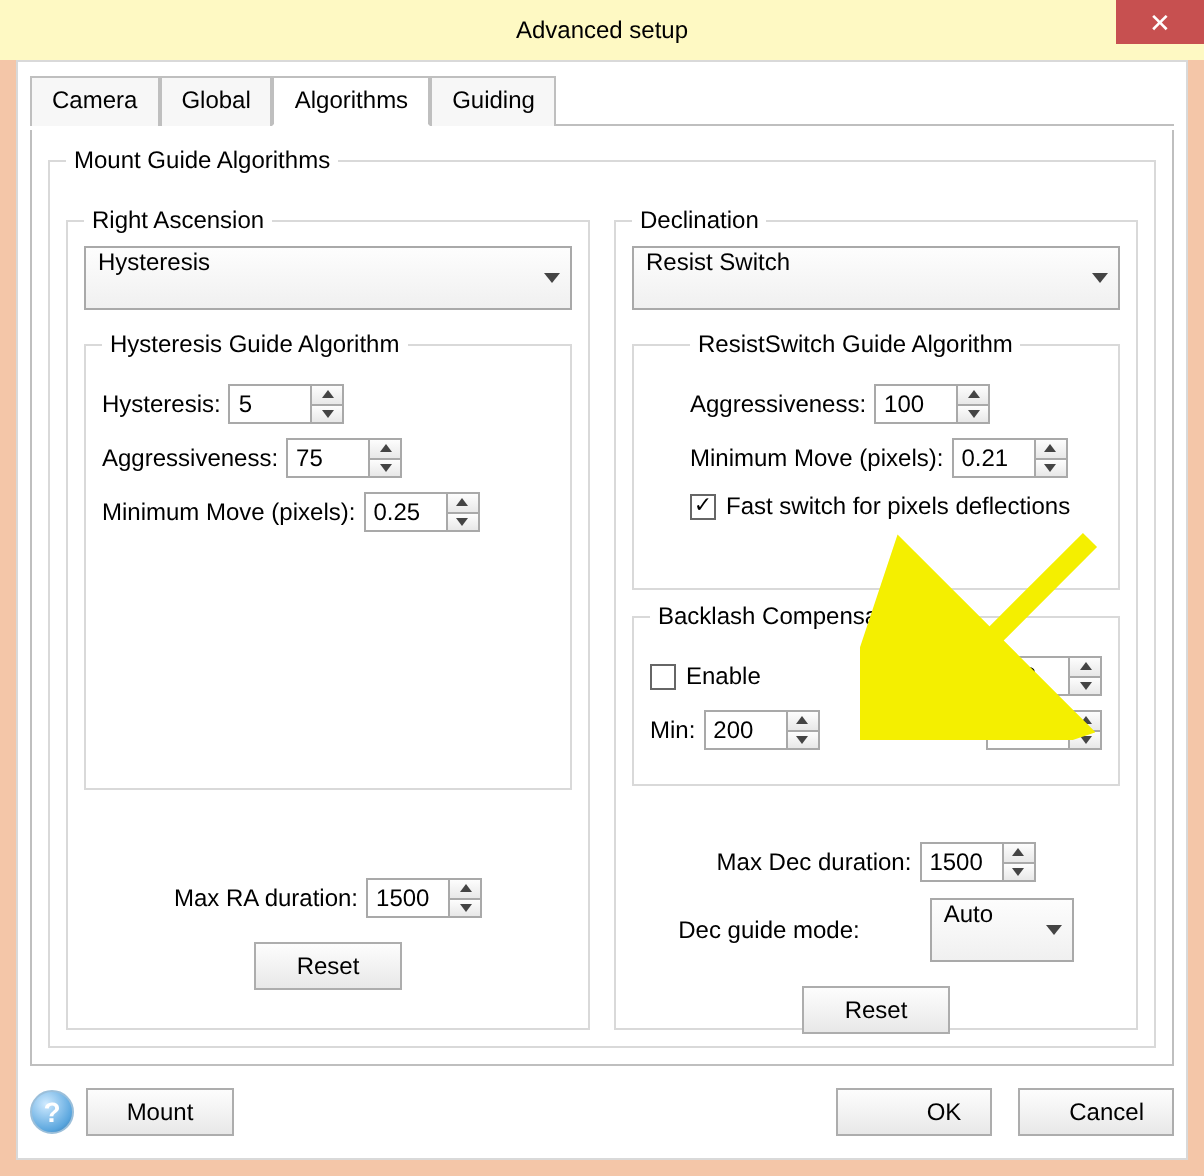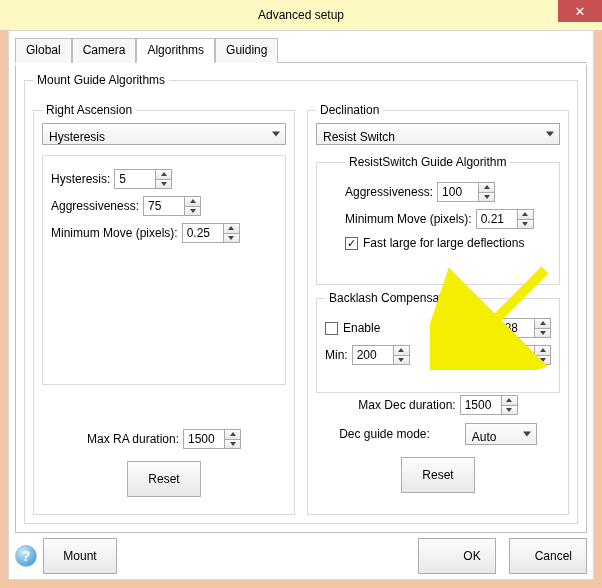--- a/index.html
+++ b/index.html
@@ -89,25 +89,25 @@
     display: flex;
     gap: 12px;
   }
   .col { flex: 1 1 0; position: relative; }
   .col fieldset.axis {
     height: 100%;
     position: relative;
   }
   .dropdown {
     width: 100%;
-    height: 22px;
+    height: 32px;
     border: 1px solid #a9a9a9;
     background: linear-gradient(#fdfdfd,#f0f0f0);
     display: flex;
-    align-items: flex-end;
+    align-items: flex-start;
     padding: 0 20px 0 6px;
     position: relative;
     cursor: pointer;
     font-size: 12px;
   }
   .dropdown .chev {
     position: absolute; right: 5px; top: 50%; transform: translateY(-50%);
     width: 0; height: 0; border-left: 4px solid transparent; border-right: 4px solid transparent; border-top: 5px solid #444;
   }
   .algo-fs { margin-top: 10px; height: 230px; }
@@ -131,31 +131,31 @@
     display:flex; align-items:center; justify-content:center; cursor:pointer;
   }
   .spinner .btns span + span { border-top: 1px solid #a9a9a9;}
   .tri-up { width:0; height:0; border-left:3px solid transparent; border-right:3px solid transparent; border-bottom:4px solid #444;}
   .tri-dn { width:0; height:0; border-left:3px solid transparent; border-right:3px solid transparent; border-top:4px solid #444;}
   .checkbox { display:flex; align-items:center; gap:5px;}
   .chk {
     width: 13px; height: 13px; border: 1px solid #666; background:#fff;
     display:flex; align-items:center; justify-content:center; font-size:11px; line-height:1;
   }
-  .backlash-fs { margin-top: 6px; padding-bottom:20px;}
+  .backlash-fs { margin-top: 6px; padding-bottom:10px;}
   .btn {
-    min-width: 74px; height: 36px;
+    min-width: 74px; height: 24px;
     border: 1px solid #adadad;
     background: linear-gradient(#fdfdfd, #e8e8e8);
     display: inline-flex; align-items:center; justify-content:center;
     cursor: pointer; font-size: 12px;
     padding: 0 14px;
   }
   .reset-wrap { text-align: center; margin-top: 12px; }
-  .maxrow { display:flex; align-items:center; justify-content:center; gap:4px; margin-top: 2px; font-size:12px;}
+  .maxrow { display:flex; align-items:center; justify-content:center; gap:4px; margin-top: 28px; font-size:12px;}
   .decmode-row { display:flex; align-items:center; justify-content:center; gap:6px; margin-top:8px;}
   .decmode-row .dropdown { width: 72px; margin-left: 29px; }
   .dialog-footer {
     position: absolute;
     left:6px; right:6px; bottom:8px;
     height: 30px;
     display: flex; align-items: center;
   }
   .help-wrap { display:flex; align-items:center; gap:6px;}
   .help-ico {
@@ -173,41 +173,42 @@
 
 <div class="titlebar">
   <span class="titlebar-title">Advanced setup</span>
   <div class="close-btn">
     <span>✕</span>
   </div>
 </div>
 
 <div class="dialog-body">
   <div class="tabstrip">
+    <div class="tab">Camera</div>
     <div class="tab">Global</div>
-    <div class="tab">Camera</div>
     <div class="tab active">Algorithms</div>
     <div class="tab">Guiding</div>
   </div>
 
   <div class="tabcontent">
     <fieldset class="mount-fs">
       <legend>Mount Guide Algorithms</legend>
       <div class="cols">
 
         <div class="col">
           <fieldset class="axis">
             <legend>Right Ascension</legend>
 
             <div class="dropdown">
               <span>Hysteresis</span>
               <span class="chev"></span>
             </div>
 
             <fieldset class="algo-fs">
+              <legend>Hysteresis Guide Algorithm</legend>
 
               <div class="row">
                 <label>Hysteresis:</label>
                 <div class="spinner">
                   <input value="5" style="">
                   <div class="btns">
                       <span>
                         <i class="tri-up"></i>
                       </span>
                       <span>
@@ -308,21 +309,21 @@
                       </span>
                       <span>
                         <i class="tri-dn"></i>
                       </span>
                     </div>
                 </div>
               </div>
 
               <div class="row checkbox">
                 <span class="chk">✓</span>
-                <label>Fast large for large deflections</label>
+                <label>Fast switch for pixels deflections</label>
               </div>
             </fieldset>
 
             <fieldset class="backlash-fs">
               <legend>Backlash Compensation</legend>
               <div class="row" style="justify-content:space-between;align-items:center;">
                 <div class="checkbox">
                   <span class="chk"></span>
                   <label>Enable</label>
                 </div>

